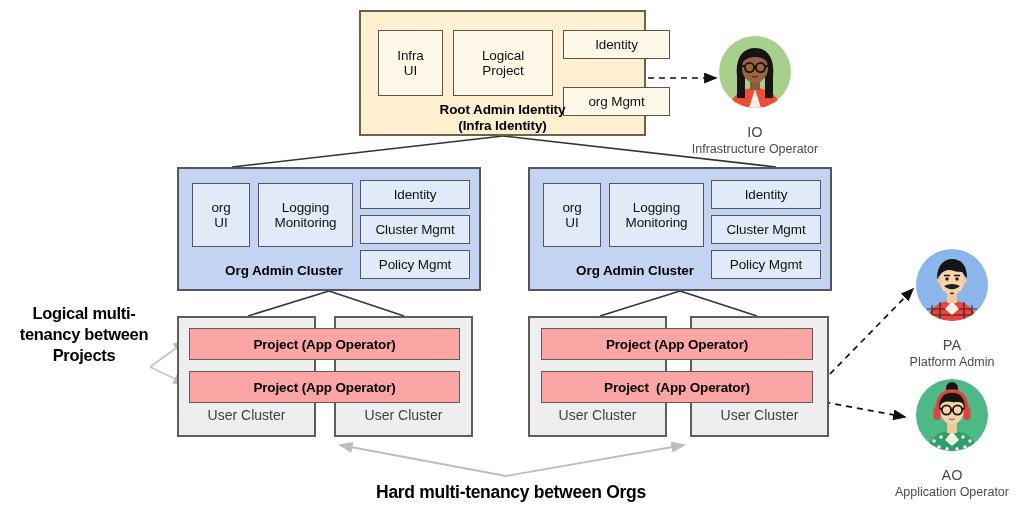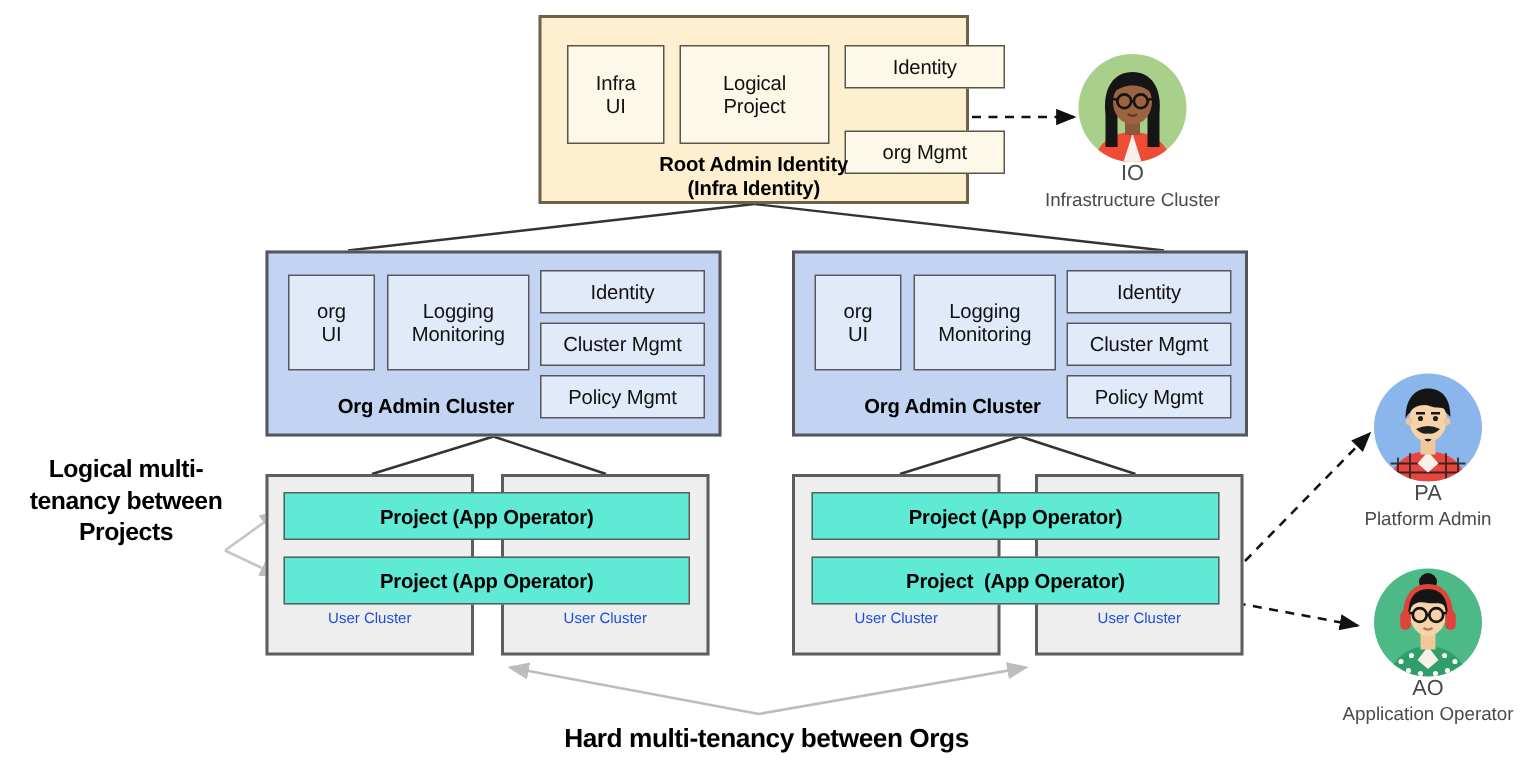--- a/index.html
+++ b/index.html
@@ -106,29 +106,29 @@
   #user-cluster-1 { left: 177px; }
   #user-cluster-2 { left: 334px; }
   #user-cluster-3 { left: 528px; }
   #user-cluster-4 { left: 690px; }
   .user-cluster-label {
     position: absolute;
     left: 0;
     width: 100%;
     top: 89px;
     text-align: center;
-    font-size: 10px;
-    color: #1d4ed8;
+    font-size: 14px;
+    color: #404040;
   }
 
   
   .project-bar {
     position: absolute;
     box-sizing: border-box;
-    background: #5eead4;
+    background: #fca5a5;
     border: 1.6px solid #5d5d5d;
     height: 32px;
     display: flex;
     align-items: center;
     justify-content: center;
     font-weight: bold;
     font-size: 13.5px;
     color: #000;
     letter-spacing: -0.15px;
     white-space: pre;
@@ -173,21 +173,21 @@
   #persona-pa { left: 877px; top: 249px; }
   #persona-ao { left: 877px; top: 379px; }
   .avatar {
     width: 72px; height: 72px;
     border-radius: 50%;
     margin: 0 auto;
     position: relative;
     overflow: hidden;
   }
   .persona-code {
-    margin-top: 0;
+    margin-top: 16px;
     font-size: 14.5px;
     color: #4a4a4a;
     line-height: 17px;
   }
   .persona-role {
     font-size: 12.5px;
     color: #4a4a4a;
     line-height: 16px;
   }
 </style>
@@ -365,21 +365,21 @@
           <circle cx="41.5" cy="31.5" r="4.6"></circle>
           <path d="M35.1 31.5 L36.9 31.5"></path>
           <path d="M25.9 30.5 L23 30"></path>
           <path d="M46.1 30.5 L49 30"></path>
         </g>
 
         <path d="M33 40 Q36 42.5 39 40" stroke="#5a3524" stroke-width="1.5" fill="none"></path>
       </svg>
     </div>
     <div class="persona-code">IO</div>
-    <div class="persona-role">Infrastructure Cluster</div>
+    <div class="persona-role">Infrastructure Operator</div>
   </div>
 
   <div id="persona-pa" class="persona">
     <div class="avatar" style="background:#8ab6ec;">
       <svg viewBox="0 0 72 72" width="72" height="72">
 
         <path d="M36 52 C20 52 12 62 10 72 L62 72 C60 62 52 52 36 52 Z" fill="#e8453c"></path>
         <g stroke="#1f1f1f" stroke-width="1.2" opacity="0.85">
           <path d="M16 56 L16 72"></path>
             <path d="M24 53 L24 72"></path>

